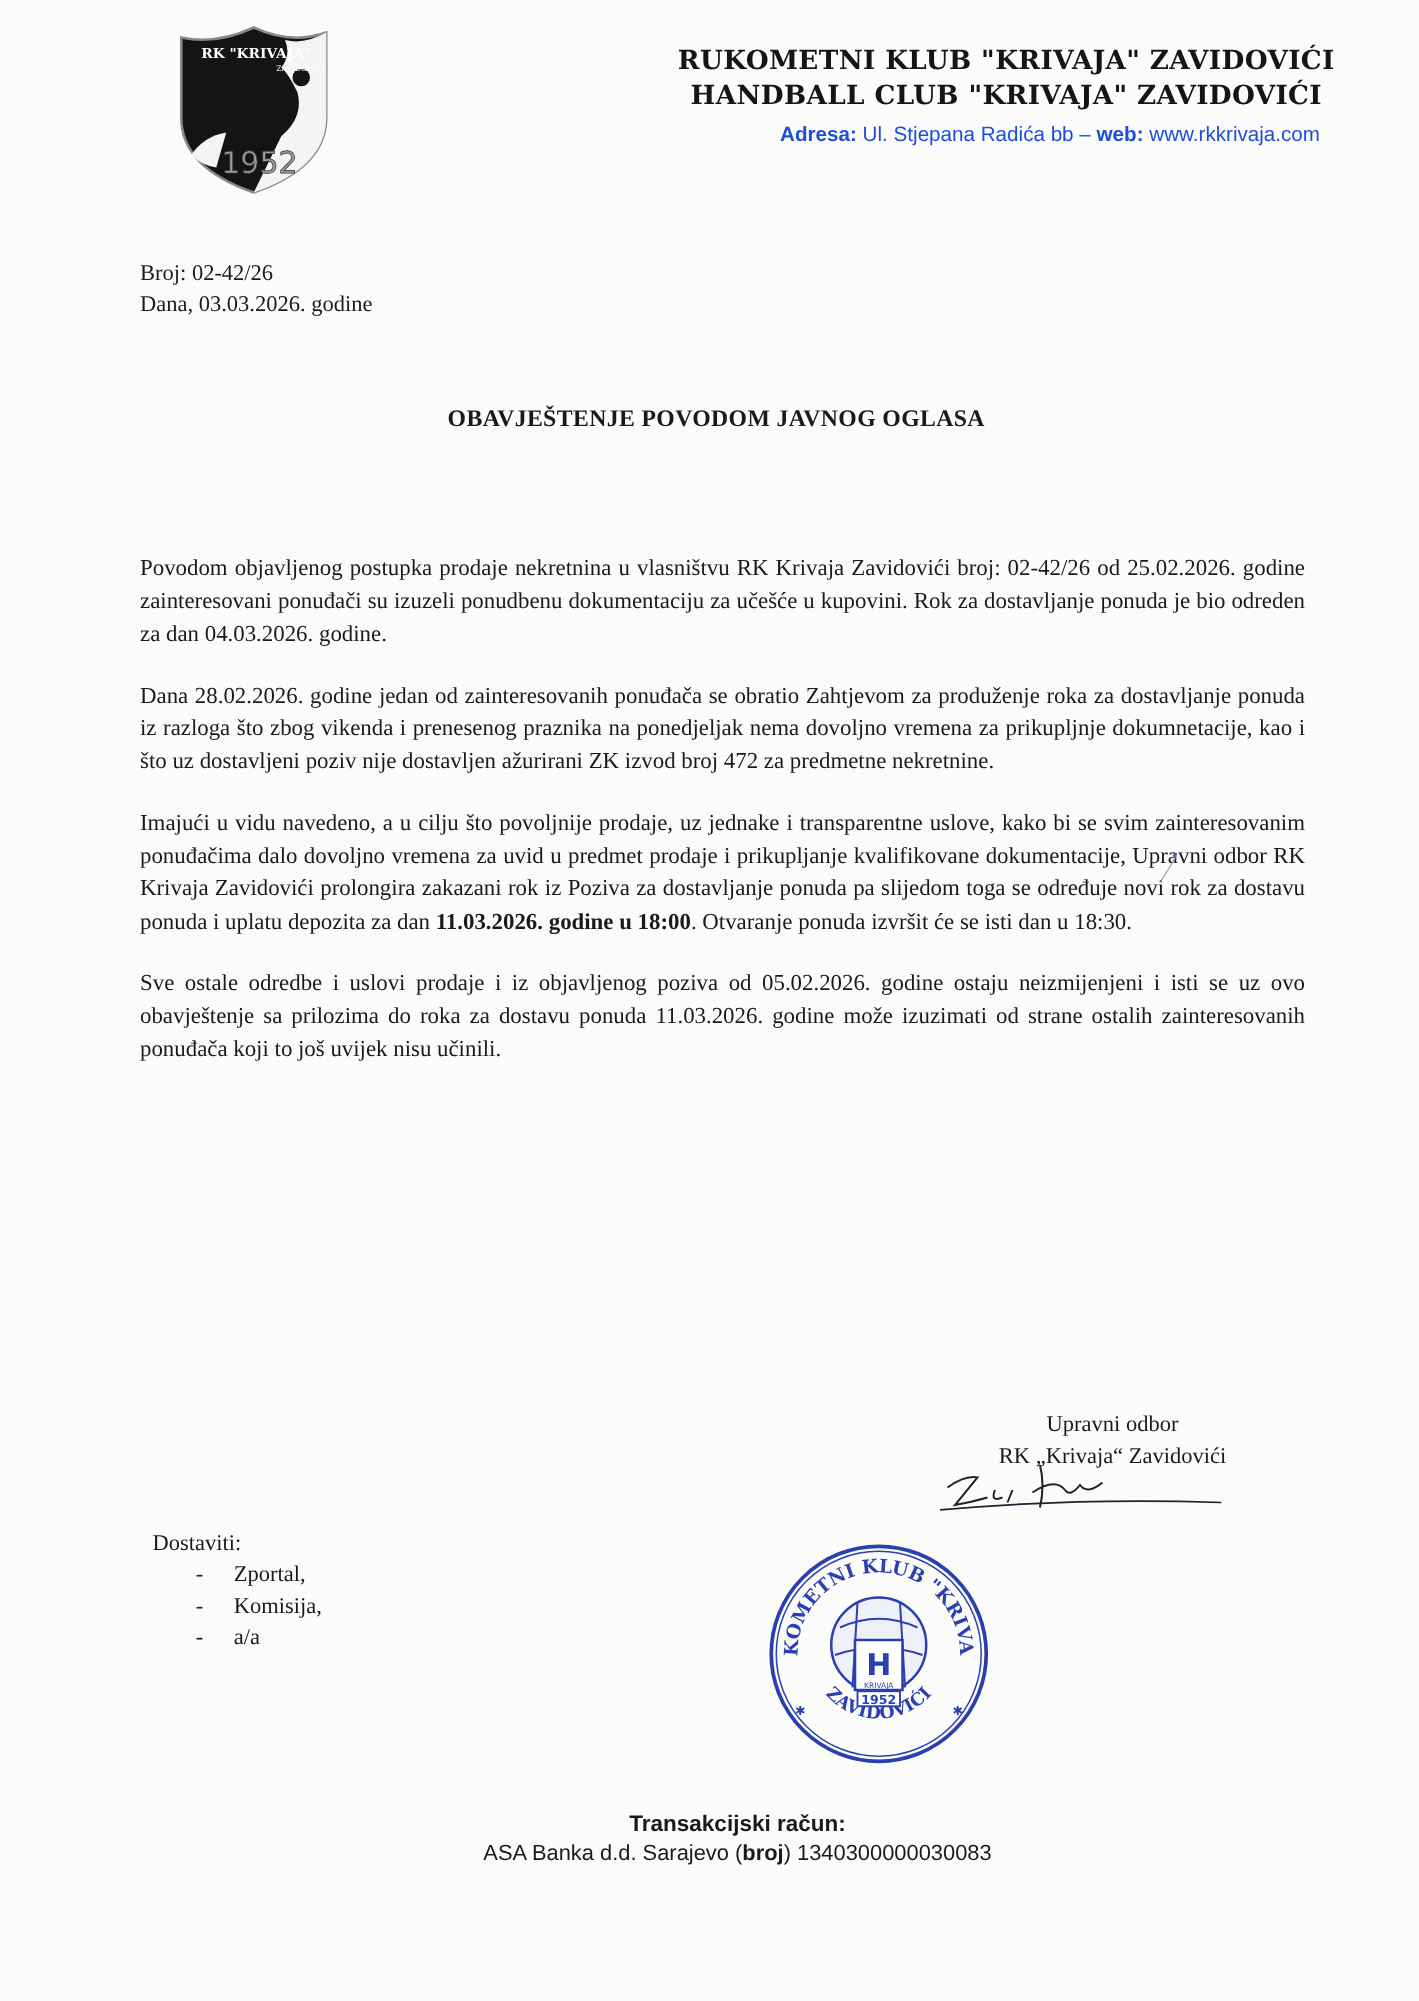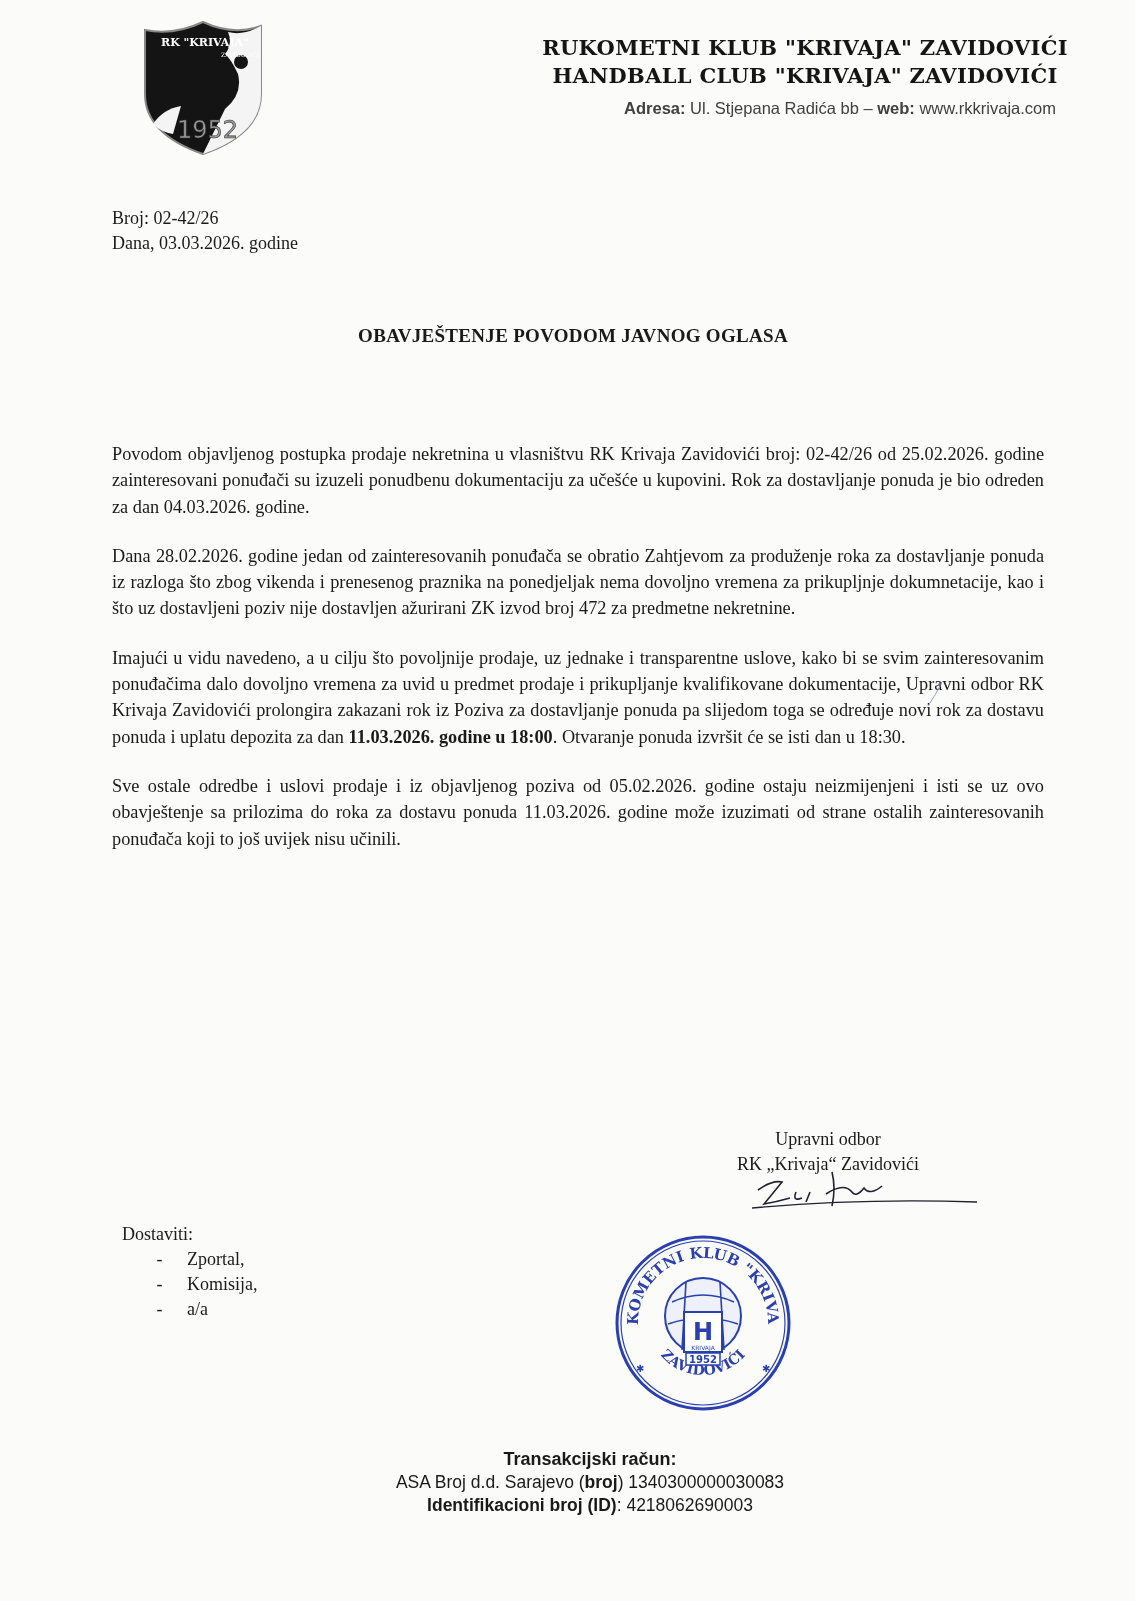--- a/index.html
+++ b/index.html
@@ -7,31 +7,31 @@
     width:1135px; height:1601px; background:#fbfbfa; position:relative; overflow:hidden;
     font-family:"Liberation Serif", "DejaVu Serif", serif; color:#1a1a1a;
   }
   .logo { position:absolute; left:133px; top:14px; width:140px; height:142px; }
   .header { position:absolute; left:520px; top:34px; width:550px; text-align:right; }
   .header .title {
     font-family:"DejaVu Serif", serif; font-weight:bold; font-size:21px; line-height:28px;
     letter-spacing:0.3px; color:#151515; text-align:center; padding-left:20px;
   }
   .header .contact {
-    font-family:"Liberation Sans", sans-serif; font-size:16.5px; line-height:25px; color:#404040;
+    font-family:"Liberation Sans", sans-serif; font-size:16.5px; line-height:25px; color:#1d4ed8;
     text-align:right; padding-right:14px;
   }
   b.k { font-weight:bold; }
   .meta { position:absolute; left:112px; top:206px; font-size:18px; line-height:25px; }
   .subject { position:absolute; left:112px; top:324px; width:922px; text-align:center; font-weight:bold; }
   .subject .s1 { font-size:19px; letter-spacing:0.3px; line-height:24px; }
   .subject .s2 { font-size:18px; line-height:25px; }
   .body { position:absolute; left:112px; top:441px; width:932px; font-size:18.3px; line-height:26.3px; text-align:justify; }
   .body p { margin:0 0 23px 0; }
-  .sign { position:absolute; left:710px; top:1127px; width:236px; text-align:center; font-size:18px; line-height:25px; }
+  .sign { position:absolute; left:772px; top:1127px; width:236px; text-align:center; font-size:18px; line-height:25px; }
   .sig-svg { position:absolute; left:752px; top:1168px; width:230px; height:50px; }
   .deliver { position:absolute; left:122px; top:1222px; font-size:18px; line-height:25px; }
   .deliver ul { list-style:none; margin:0; padding:0; }
   .deliver li { display:flex; }
   .deliver .dash { width:55px; text-align:center; margin-left:10px; }
   .stamp { position:absolute; left:612px; top:1232px; width:182px; height:182px; }
   .footer { position:absolute; left:300px; top:1447px; width:580px; text-align:center; font-family:"Liberation Sans", sans-serif; }
   .footer .f1 { font-weight:bold; font-size:18px; line-height:24px; }
   .footer .f2, .footer .f3 { font-size:17.5px; line-height:23px; }
   .pen-mark { position:absolute; left:918px; top:680px; width:30px; height:30px; }
@@ -129,15 +129,14 @@
     <rect x="72" y="80" width="38" height="40" fill="#fff" stroke="#2a3fb0" stroke-width="2"></rect>
     <text x="91" y="108" text-anchor="middle" font-family="DejaVu Sans, sans-serif" font-weight="bold" font-size="24" fill="#2a3fb0">H</text>
     <text x="91" y="118" text-anchor="middle" font-family="DejaVu Sans, sans-serif" font-size="6" fill="#2a3fb0">KRIVAJA</text>
     <rect x="74" y="121" width="34" height="12" fill="#fff" stroke="#2a3fb0" stroke-width="1.5"></rect>
     <text x="91" y="131" text-anchor="middle" font-family="DejaVu Sans, sans-serif" font-weight="bold" font-size="10" fill="#2a3fb0">1952</text>
   </svg>
 </div>
 
 <div class="footer">
   <div class="f1">Transakcijski račun:</div>
-  <div class="f2"><span>ASA Broj d.d. Sarajevo (</span><b>broj</b><span>) 1340300000030083</span></div>
-  <div class="f3"><b>Identifikacioni broj (ID)</b><span>: 4218062690003</span></div>
+  <div class="f2"><span>ASA Banka d.d. Sarajevo (</span><b>broj</b><span>) 1340300000030083</span></div>
 </div>
 
 </body></html>

